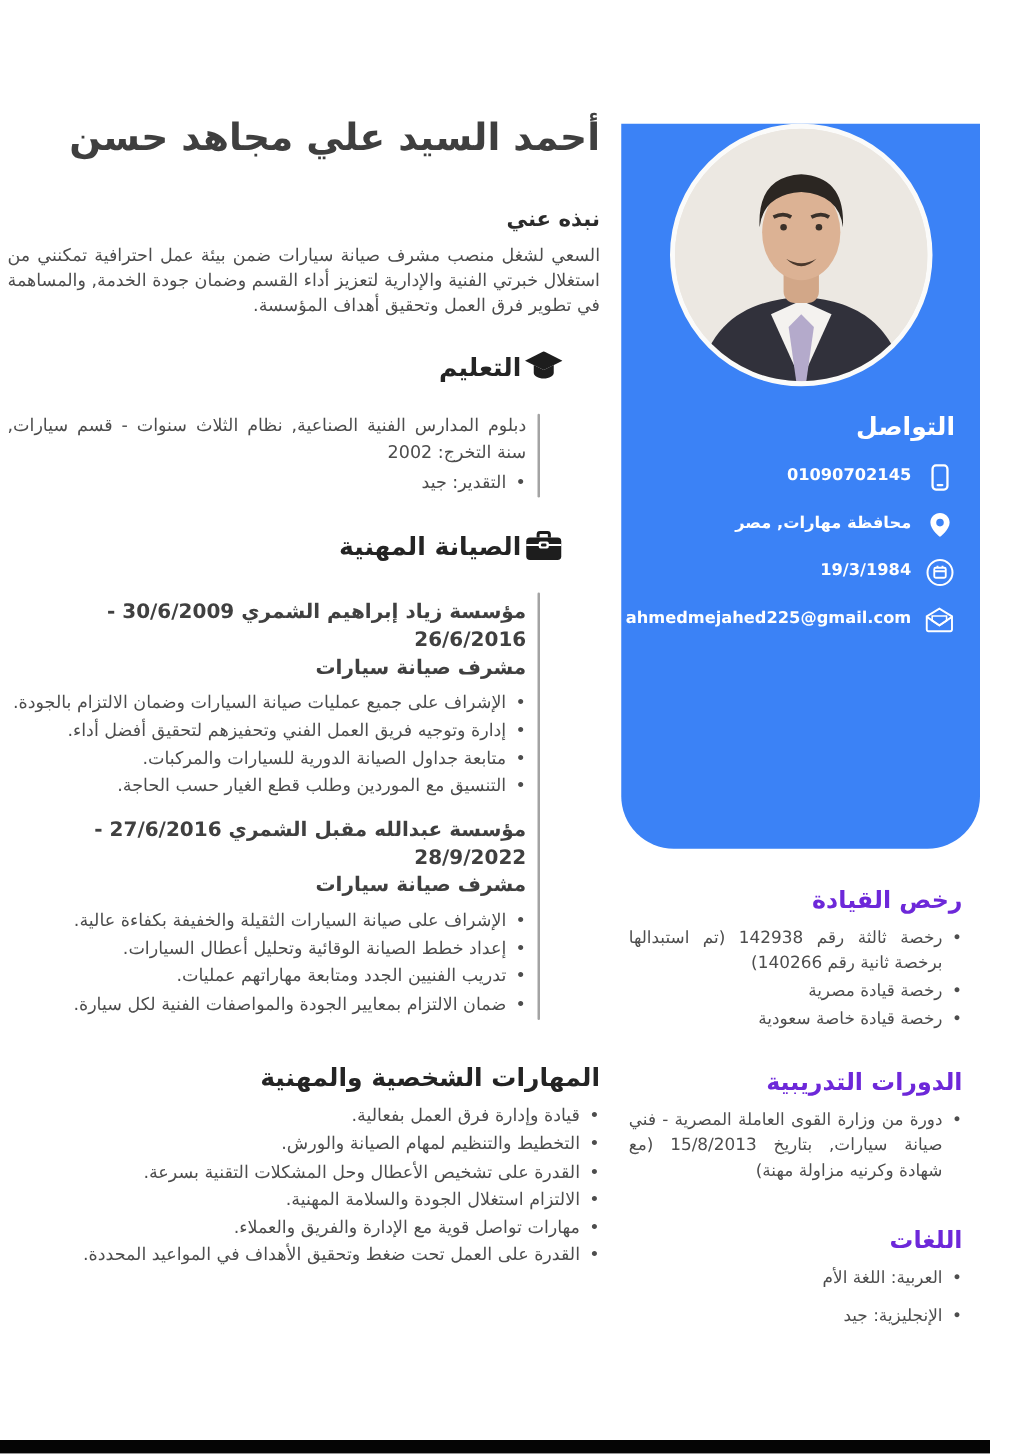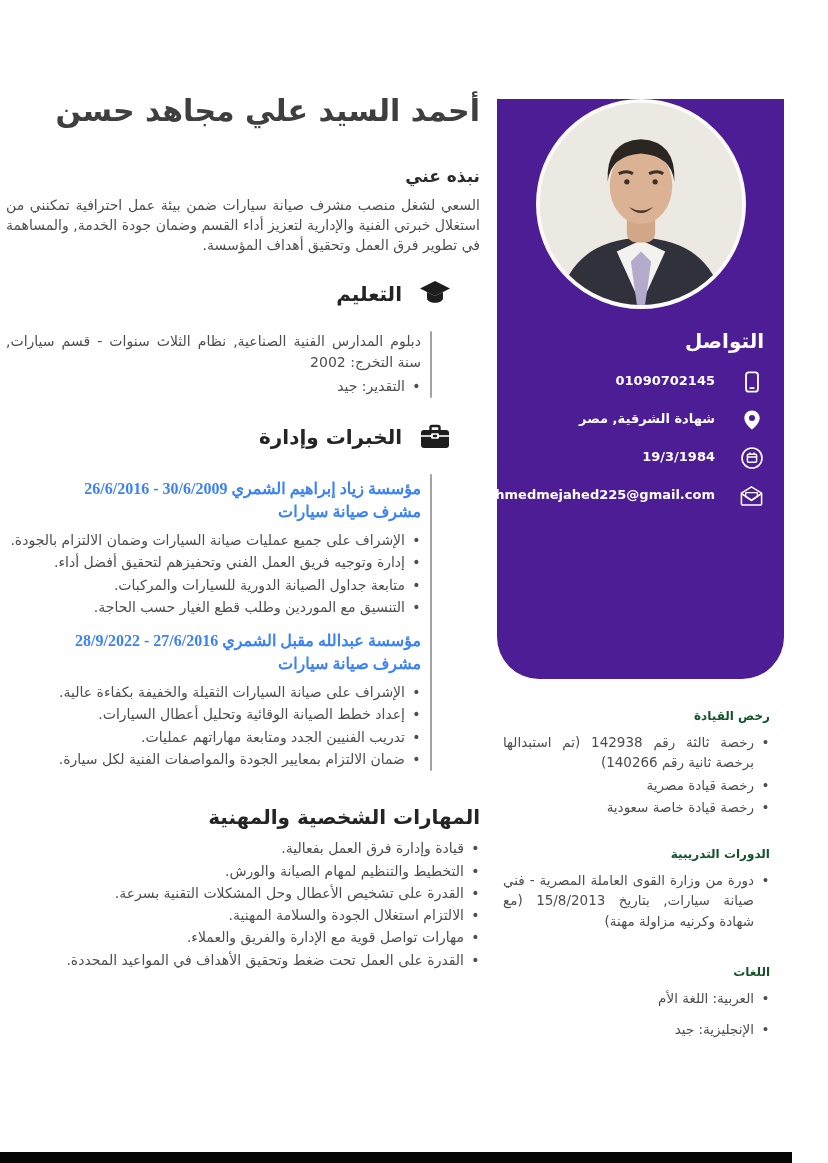--- a/index.html
+++ b/index.html
@@ -13,56 +13,56 @@
 
   
   .main{position:absolute;left:42px;top:0;width:474px;}
   .name{margin:92px 0 0;font-size:30px;font-weight:bold;color:#3f3f3f;text-align:right;line-height:1.25;}
 
   .about{margin-top:36px;}
   .about h2{margin:13px 0 9px;font-size:17px;font-weight:bold;color:#2b2b2b;}
   .about p{margin:0;font-size:14px;line-height:1.45;color:#4d4d4d;text-align:justify;}
 
   .iconsec{margin-top:26px;}
-  .iconsec-header{display:flex;align-items:center;gap:18px;padding-right:30px;}
+  .iconsec-header{display:flex;align-items:center;gap:3px;padding-right:30px;}
   .iconsec-header .sicon{width:30px;height:26px;flex:none;}
   .iconsec-header h2{margin:0;font-size:20px;font-weight:bold;color:#242424;}
   .iconsec-body{display:flex;gap:9px;padding-right:48px;margin-top:24px;}
   .tline{flex:none;width:2px;background:#a3a3a3;border-radius:1px;}
   .iconsec-content{flex:1;min-width:0;}
   .edu-text{margin:0;font-size:14px;line-height:1.45;color:#4d4d4d;text-align:justify;}
 
   ul.blist{list-style:none;margin:4px 0 0;padding:0;}
   ul.blist li{display:flex;gap:7px;font-size:14px;line-height:1.45;color:#4d4d4d;margin-bottom:2px;}
   ul.blist li .dot{flex:none;width:9px;text-align:center;color:#4d4d4d;}
   ul.blist li .txt{flex:1;text-align:justify;}
 
   .job{margin-top:13px;}
-  .job-head{margin:0;font-size:16px;font-weight:bold;color:#3b82f6;line-height:1.4;text-align:right;font-family:Liberation Serif, serif;}
+  .job-head{margin:0;font-size:16px;font-weight:bold;color:#404040;line-height:1.4;text-align:right;}
   .job ul.blist{margin-top:7px;}
 
   .skills{margin-top:34px;}
   .skills h2{margin:16px 0 9px;font-size:20px;font-weight:bold;color:#242424;}
 
   
   .sidebar{position:absolute;left:533px;top:0;width:287px;}
-  .panel{width:287px;height:580px;background:#4c1d95;border-radius:0 0 42px 42px;}
+  .panel{width:287px;height:580px;background:#3b82f6;border-radius:0 0 42px 42px;}
   .photo{
     width:202px;height:202px;border-radius:50%;border:4px solid #fbfbfa;
     margin:99px auto 0;overflow:hidden;background:#ebe7e1;
   }
   .photo svg{display:block;width:100%;height:100%;}
   .contact{padding:20px 20px 0 14px;}
   .contact h2{margin:0 0 16px;font-size:20px;font-weight:bold;color:#ffffff;text-align:right;}
-  .c-row{display:flex;align-items:center;gap:24px;margin-bottom:13px;}
+  .c-row{display:flex;align-items:center;gap:10px;margin-bottom:13px;}
   .c-row .cicon{width:25px;height:25px;flex:none;display:flex;align-items:center;justify-content:center;}
   .c-row .ctext{font-size:13px;font-weight:bold;color:#ffffff;line-height:1.3;}
 
   .side-sections{padding:0 14px 0 6px;}
-  .side-sections h3{margin:30px 0 9px;font-size:12px;font-weight:bold;color:#14532d;text-align:right;}
+  .side-sections h3{margin:30px 0 9px;font-size:19px;font-weight:bold;color:#6d28d9;text-align:right;}
   .side-sections ul.blist li{font-size:13.5px;line-height:1.5;}
   .side-sections ul.langs li{margin-bottom:11px;}
 </style>
 </head>
 <body>
 
 <div class="page">
   <div class="edge-left"></div>
   <div class="edge-bottom"></div>
 
@@ -102,21 +102,21 @@
       <div class="iconsec-header">
         <span class="sicon">
           <svg viewBox="0 0 30 26" width="30" height="26">
             <path d="M10.5,6 V3.5 a1.5,1.5 0 0 1 1.5,-1.5 h6 a1.5,1.5 0 0 1 1.5,1.5 V6" fill="none" stroke="#1d1d1d" stroke-width="2.4"></path>
             <rect x="1" y="6" width="28" height="18" rx="3" fill="#1d1d1d"></rect>
             <rect x="1" y="11.2" width="28" height="1.6" fill="#ffffff"></rect>
             <rect x="11" y="9.2" width="8" height="5.6" rx="1.4" fill="#ffffff"></rect>
             <rect x="12.8" y="10.8" width="4.4" height="2.4" rx="1" fill="#1d1d1d"></rect>
           </svg>
         </span>
-        <h2>الخبرات وإدارة</h2>
+        <h2>الصيانة المهنية</h2>
       </div>
       <div class="iconsec-body">
         <div class="tline"></div>
         <div class="iconsec-content">
 
           <div class="job" style="margin-top:4px;">
             <p class="job-head">مؤسسة زياد إبراهيم الشمري 30/6/2009 - 26/6/2016</p>
             <p class="job-head">مشرف صيانة سيارات</p>
             <ul class="blist">
               <li>
@@ -227,21 +227,21 @@
           </span>
           <span class="ctext">01090702145</span>
         </div>
 
         <div class="c-row">
           <span class="cicon">
             <svg viewBox="0 0 24 24" width="22" height="24">
               <path d="M12,1.5 C7.3,1.5 3.6,5.2 3.6,9.9 c0,6.3 8.4,12.6 8.4,12.6 s8.4,-6.3 8.4,-12.6 C20.4,5.2 16.7,1.5 12,1.5 z M12,13.2 a3.3,3.3 0 1 1 0,-6.6 a3.3,3.3 0 0 1 0,6.6 z" fill="#ffffff"></path>
             </svg>
           </span>
-          <span class="ctext">شهادة الشرقية, مصر</span>
+          <span class="ctext">محافظة مهارات, مصر</span>
         </div>
 
         <div class="c-row">
           <span class="cicon">
             <svg viewBox="0 0 24 24" width="24" height="24">
               <circle cx="12" cy="12" r="10" fill="none" stroke="#ffffff" stroke-width="1.6"></circle>
               <rect x="7.4" y="8.2" width="9.2" height="8" rx="1.2" fill="none" stroke="#ffffff" stroke-width="1.5"></rect>
               <line x1="7.4" y1="11" x2="16.6" y2="11" stroke="#ffffff" stroke-width="1.5"></line>
               <line x1="10" y1="8.2" x2="10" y2="6.6" stroke="#ffffff" stroke-width="1.5"></line>
               <line x1="14" y1="8.2" x2="14" y2="6.6" stroke="#ffffff" stroke-width="1.5"></line>

